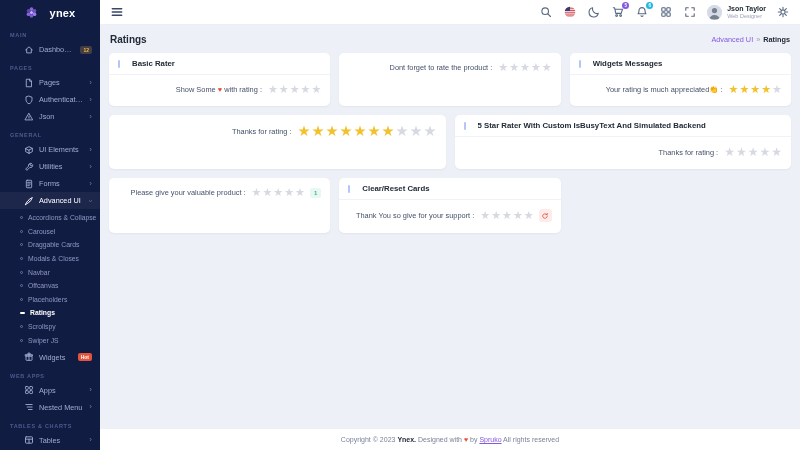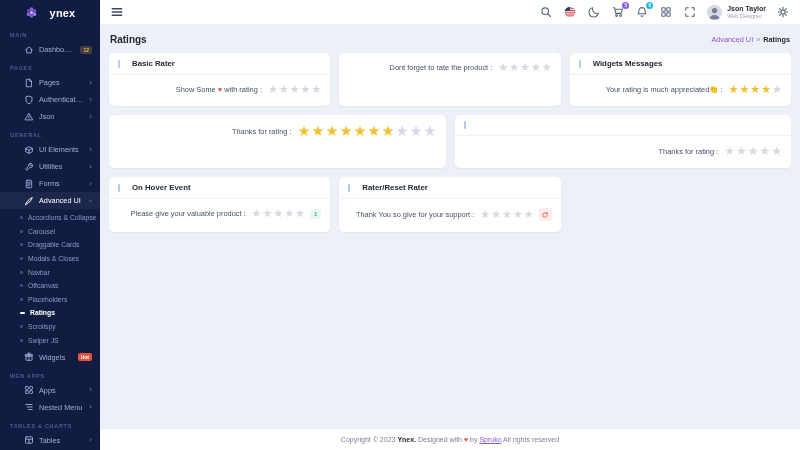--- a/index.html
+++ b/index.html
@@ -426,59 +426,56 @@
                   <span class="star">★</span>
                   <span class="star">★</span>
                   <span class="star">★</span>
                 </div>
               </div>
             </div>
           </div>
           <div class="card">
             <div class="card-header">
               <span class="title-bar"></span>
+              <div class="card-title">5 Star Rater With Custom IsBusyText And Simulated Backend</div>
             </div>
             <div class="card-body">
               <div class="body-text"><span>Thanks for rating :</span></div>
               <div class="rating-side">
                 <div class="stars md">
                   <span class="star">★</span>
                   <span class="star">★</span>
                   <span class="star">★</span>
                   <span class="star">★</span>
                   <span class="star">★</span>
                 </div>
               </div>
             </div>
           </div>
         </div>
         <div class="card-row cols-3">
+          <div class="card">
+            <div class="card-body">
+              <div class="body-text"><span>Please give your valuable product :</span></div>
+              <div class="rating-side">
+                <div class="stars sm">
+                  <span class="star">★</span>
+                  <span class="star">★</span>
+                  <span class="star">★</span>
+                  <span class="star">★</span>
+                  <span class="star">★</span>
+                </div>
+                <span class="hover-badge">1</span>
+              </div>
+            </div>
+          </div>
           <div class="card">
             <div class="card-header">
               <span class="title-bar"></span>
-              <div class="card-title">On Hover Event</div>
-            </div>
-            <div class="card-body">
-              <div class="body-text"><span>Please give your valuable product :</span></div>
-              <div class="rating-side">
-                <div class="stars sm">
-                  <span class="star">★</span>
-                  <span class="star">★</span>
-                  <span class="star">★</span>
-                  <span class="star">★</span>
-                  <span class="star">★</span>
-                </div>
-                <span class="hover-badge">1</span>
-              </div>
-            </div>
-          </div>
-          <div class="card">
-            <div class="card-header">
-              <span class="title-bar"></span>
-              <div class="card-title">Rater/Reset Rater</div>
+              <div class="card-title">Clear/Reset Cards</div>
             </div>
             <div class="card-body">
               <div class="body-text"><span>Thank You so give for your support :</span></div>
               <div class="rating-side">
                 <div class="stars sm">
                   <span class="star">★</span>
                   <span class="star">★</span>
                   <span class="star">★</span>
                   <span class="star">★</span>
                   <span class="star">★</span>

